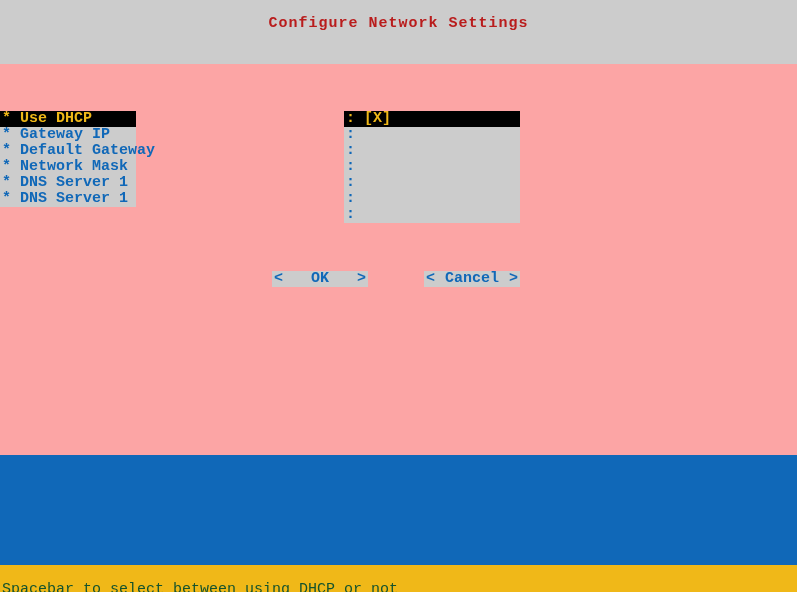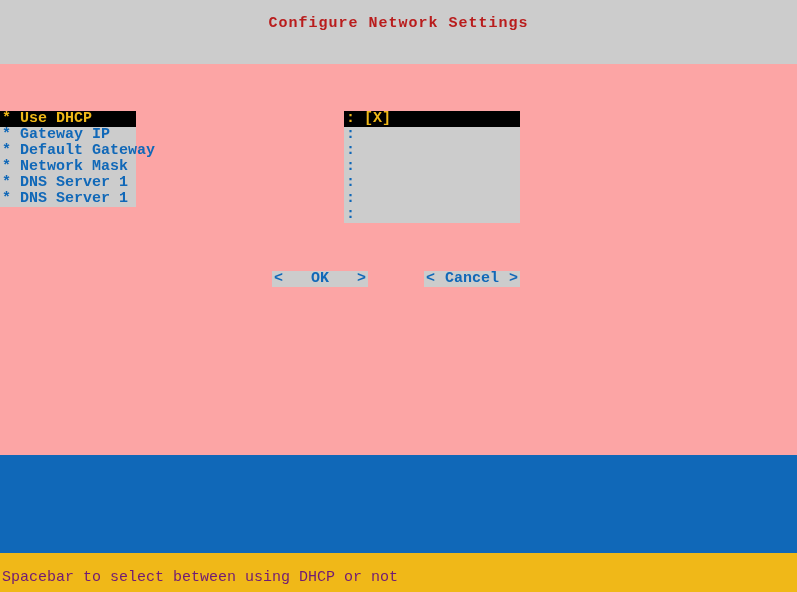--- a/index.html
+++ b/index.html
@@ -99,23 +99,23 @@
     }
     .btn .chev-right {
       position: absolute;
       right: 2px;
     }
     .footer {
       position: absolute;
       bottom: 0;
       left: 0;
       width: 797px;
-      height: 39px;
+      height: 27px;
       background: #f0b818;
-      color: #701a75;
+      color: #14532d;
       padding-left: 2px;
       padding-top: 16px;
       font-weight: normal;
     }
   </style>
 </head>
 <body>
 
 <div class="header">
   <div class="title">Configure Network Settings</div>

